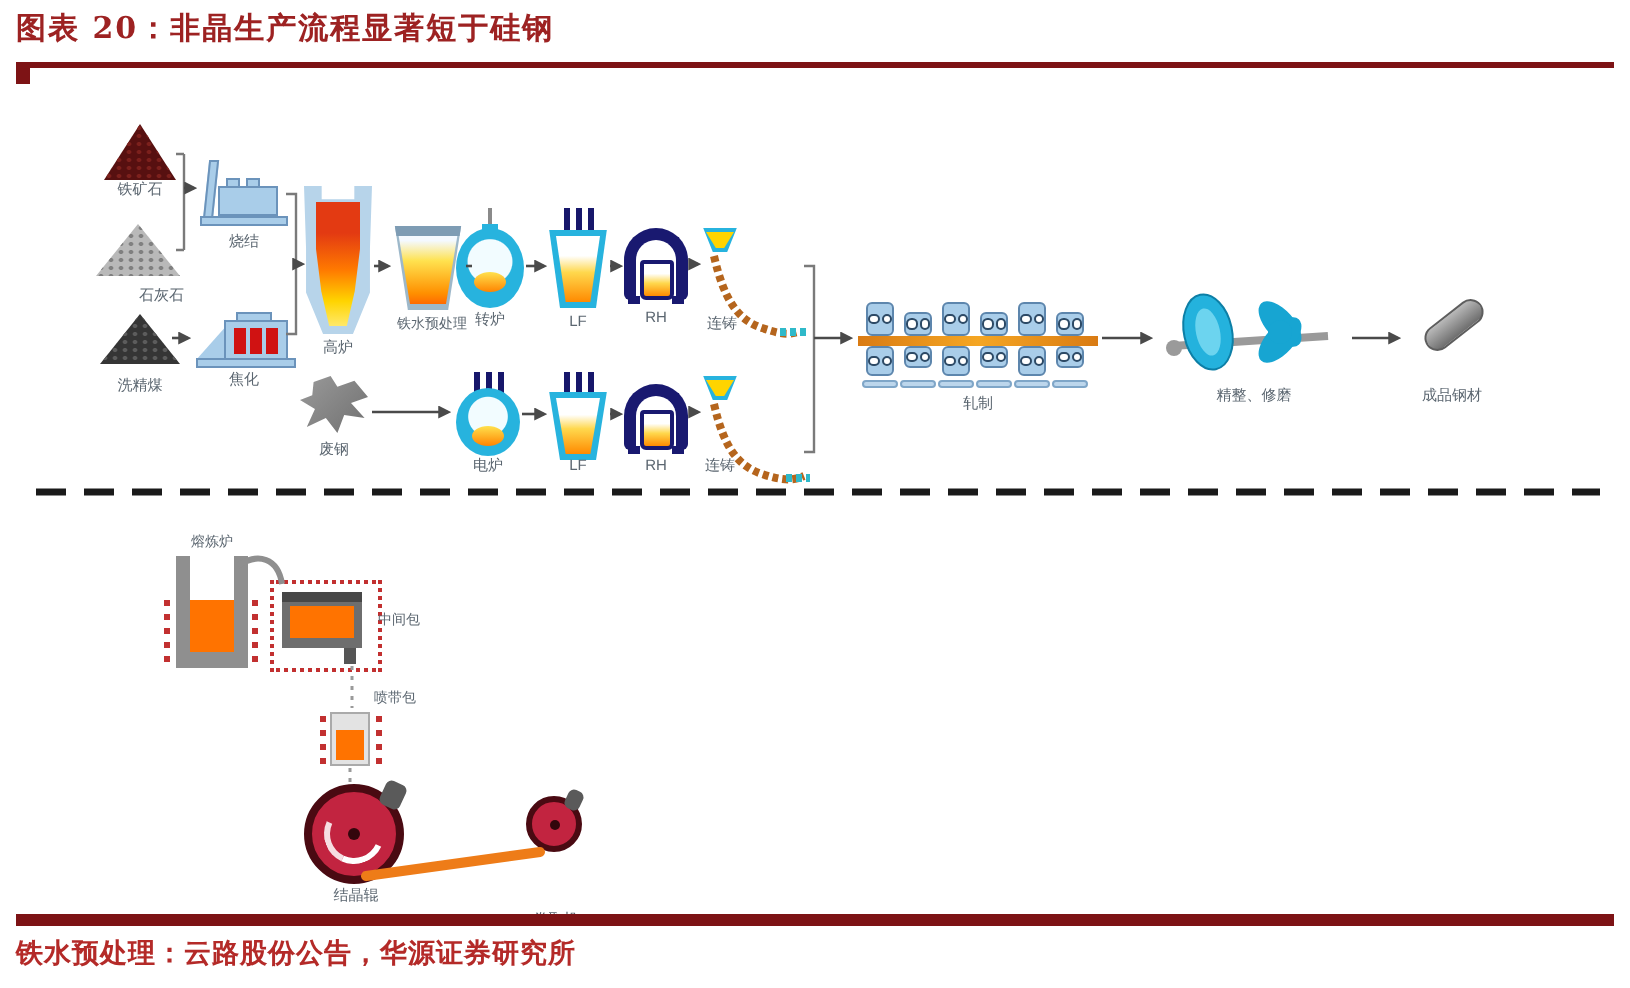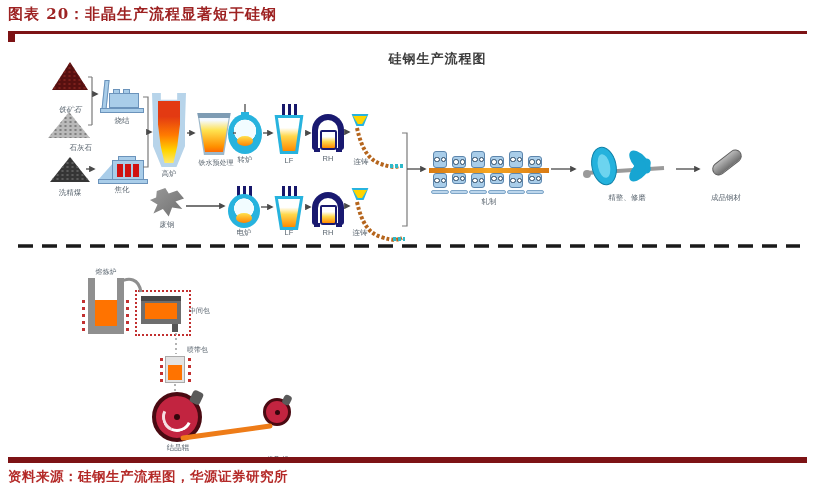--- a/index.html
+++ b/index.html
@@ -103,24 +103,23 @@
 </style>
 </head>
 <body>
 
 <div id="stage">
 
   <div class="fig-title">图表 20：非晶生产流程显著短于硅钢</div>
   <div class="title-rule"></div>
   <div class="title-notch"></div>
 
-  <div class="sec-title" style="left:330px;top:50px;width:215px;">硅钢生产流程图</div>
 
   <div class="pile iron" style="left:52px;top:62px;width:36px;height:28px;"></div>
-  <div class="lbl" style="left:48px;top:106px;width:44px;font-style:italic;">铁矿石</div>
+  <div class="lbl" style="left:48px;top:91px;width:44px;">铁矿石</div>
   <div class="pile lime" style="left:48px;top:112px;width:42px;height:26px;"></div>
   <div class="lbl" style="left:46px;top:144px;width:46px;text-align:right;">石灰石</div>
   <div class="pile coal" style="left:50px;top:157px;width:40px;height:25px;"></div>
   <div class="lbl" style="left:48px;top:189px;width:44px;">洗精煤</div>
 
   <div class="abs" style="left:100px;top:80px;width:44px;height:36px;">
     <div class="machpart" style="left:3px;top:0;width:5px;height:30px;transform:skewX(-6deg);"></div>
     <div class="machpart" style="left:13px;top:9px;width:7px;height:5px;"></div>
     <div class="machpart" style="left:23px;top:9px;width:7px;height:5px;"></div>
     <div class="machpart" style="left:9px;top:13px;width:30px;height:15px;"></div>
@@ -381,14 +380,14 @@
 
     <line x1="18" y1="246" x2="800" y2="246" stroke="#1a1a1a" stroke-width="3.5" stroke-dasharray="15,9"></line>
 
     <path d="M119,283 C129,276 139,279 141,292" stroke="#8f8f8f" stroke-width="3" fill="none"></path>
     <line x1="176" y1="333" x2="176" y2="354" stroke="#9a9a9a" stroke-width="1.5" stroke-dasharray="2,3"></line>
     <line x1="175" y1="384" x2="175" y2="392" stroke="#9a9a9a" stroke-width="1.5" stroke-dasharray="2,3"></line>
     <line x1="183" y1="438" x2="270" y2="426" stroke="#ee7c18" stroke-width="5" stroke-linecap="round"></line>
   </svg>
 
   <div class="bottom-bar"></div>
-  <div class="fig-source">资料来源：硅钢生产流程图，华源证券研究所</div>
+  <div class="fig-source">铁水预处理：云路股份公告，华源证券研究所</div>
 </div>
 
 </body></html>

